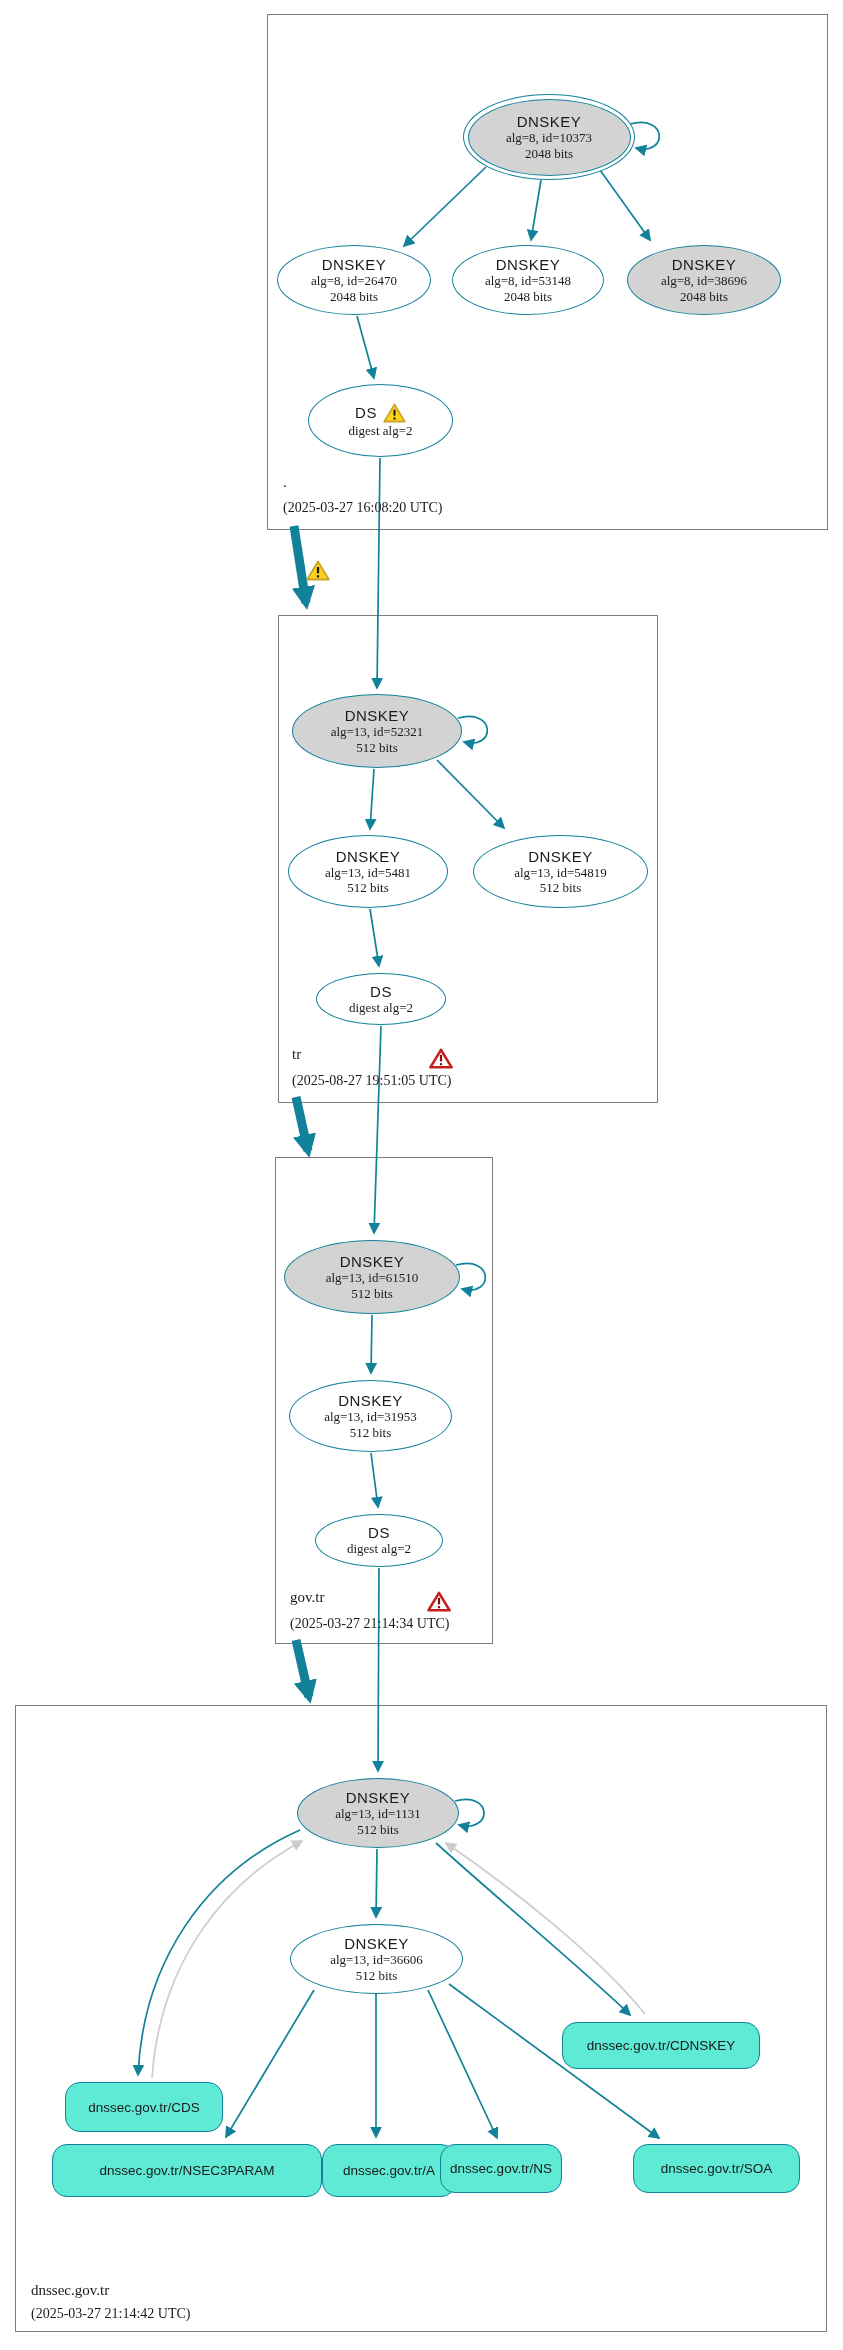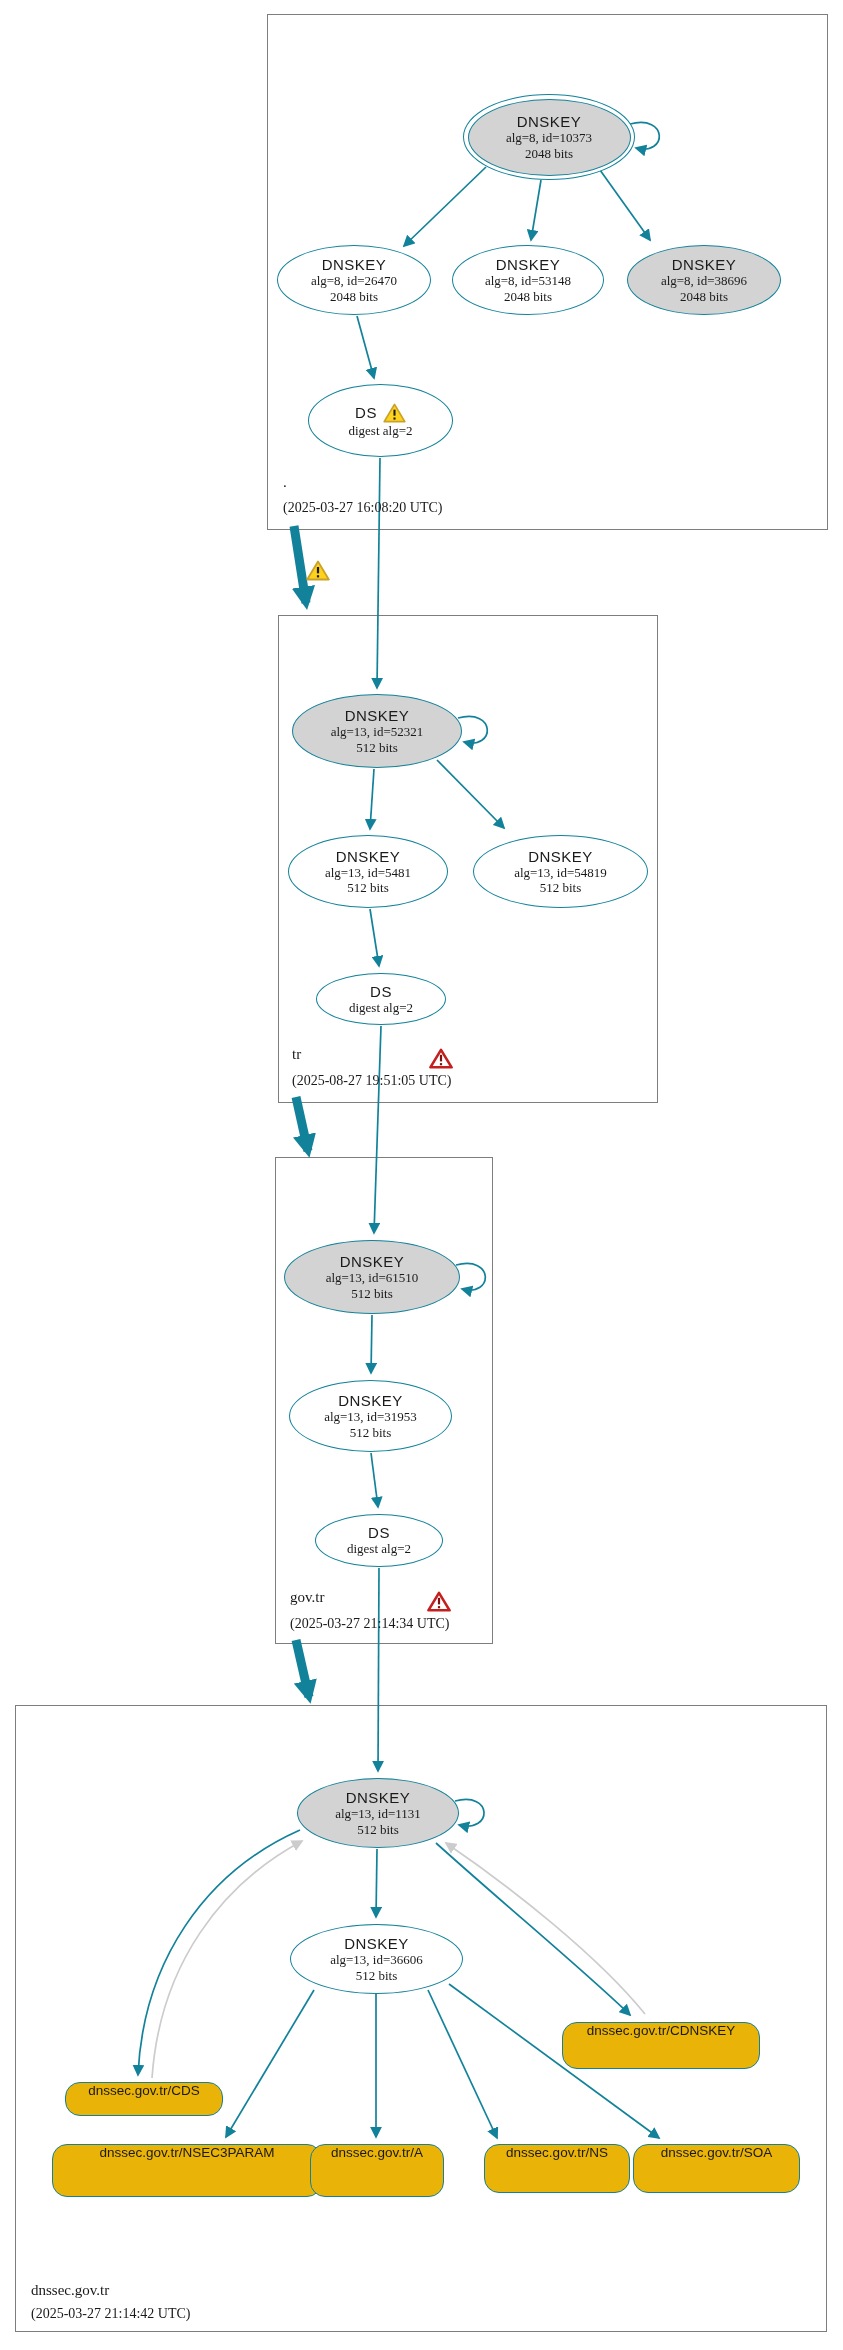--- a/index.html
+++ b/index.html
@@ -45,22 +45,22 @@
     align-items: center; justify-content: center;
     text-align: center;
   }
   .nt { font: 15px "Liberation Sans", sans-serif; letter-spacing: .5px; line-height: 1.15; }
   .nt.row { display:flex; align-items:center; gap:6px; }
   .nd { font: 13px "Liberation Serif", serif; line-height: 1.18; }
   .rnode {
     position: absolute;
     border: 1.7px solid #12829a;
     border-radius: 15px;
-    background: #eab308;
-    display: flex; justify-content: center;
+    background: #5eead4;
+    display: flex; align-items: center; justify-content: center;
     font: 13.5px "Liberation Sans", sans-serif;
     z-index: 3;
     white-space: nowrap;
   }
   .zlabel { position: absolute; font: 15px "Liberation Serif", serif; z-index: 3; }
   .tstamp { position: absolute; font: 14px "Liberation Serif", serif; z-index: 3; }
   .zicon  { position: absolute; z-index: 4; line-height: 0; }
   .wicon  { line-height: 0; display:inline-block; }
 </style>
 </head>
@@ -242,30 +242,30 @@
 
 <div class="enode" style="left:290px;top:1924px;width:173px;height:70px">
   <div class="nt">DNSKEY</div>
   <div class="nd">alg=13, id=36606</div>
   <div class="nd">512 bits</div>
 </div>
 
 <div class="rnode" style="left:562px;top:2022px;width:198px;height:47px">
   <span>dnssec.gov.tr/CDNSKEY</span>
 </div>
-<div class="rnode" style="left:65px;top:2082px;width:158px;height:34px">
+<div class="rnode" style="left:65px;top:2082px;width:158px;height:50px">
   <span>dnssec.gov.tr/CDS</span>
 </div>
 <div class="rnode" style="left:52px;top:2144px;width:270px;height:53px">
   <span>dnssec.gov.tr/NSEC3PARAM</span>
 </div>
-<div class="rnode" style="left:310px;top:2144px;width:134px;height:53px">
+<div class="rnode" style="left:322px;top:2144px;width:134px;height:53px">
   <span>dnssec.gov.tr/A</span>
 </div>
-<div class="rnode" style="left:484px;top:2144px;width:146px;height:49px">
+<div class="rnode" style="left:440px;top:2144px;width:122px;height:49px">
   <span>dnssec.gov.tr/NS</span>
 </div>
 <div class="rnode" style="left:633px;top:2144px;width:167px;height:49px">
   <span>dnssec.gov.tr/SOA</span>
 </div>
 
 <div class="zlabel" style="left:31px;top:2282px">dnssec.gov.tr</div>
 <div class="tstamp" style="left:31px;top:2306px">(2025-03-27 21:14:42 UTC)</div>
 
 </body></html>

